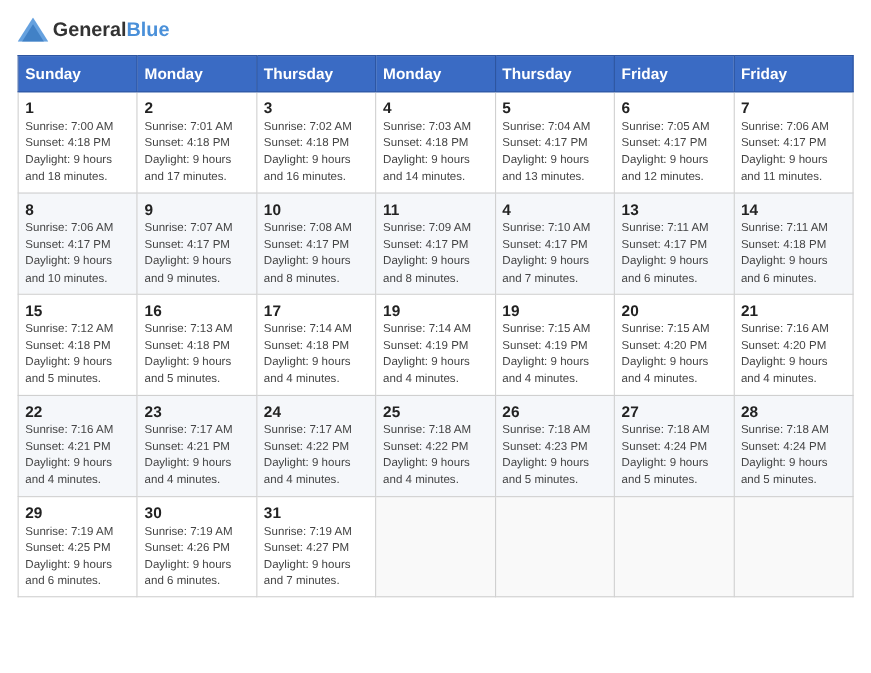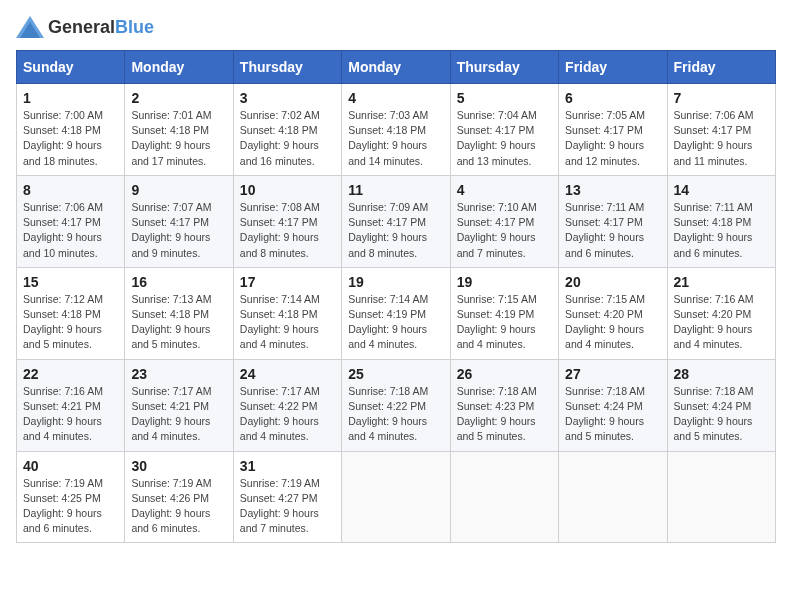--- a/index.html
+++ b/index.html
@@ -147,21 +147,21 @@
       <tr>
         <td><span class="day-num">22</span><span class="day-info">Sunrise: 7:16 AM<br>Sunset: 4:21 PM<br>Daylight: 9 hours<br>and 4 minutes.</span></td>
         <td><span class="day-num">23</span><span class="day-info">Sunrise: 7:17 AM<br>Sunset: 4:21 PM<br>Daylight: 9 hours<br>and 4 minutes.</span></td>
         <td><span class="day-num">24</span><span class="day-info">Sunrise: 7:17 AM<br>Sunset: 4:22 PM<br>Daylight: 9 hours<br>and 4 minutes.</span></td>
         <td><span class="day-num">25</span><span class="day-info">Sunrise: 7:18 AM<br>Sunset: 4:22 PM<br>Daylight: 9 hours<br>and 4 minutes.</span></td>
         <td><span class="day-num">26</span><span class="day-info">Sunrise: 7:18 AM<br>Sunset: 4:23 PM<br>Daylight: 9 hours<br>and 5 minutes.</span></td>
         <td><span class="day-num">27</span><span class="day-info">Sunrise: 7:18 AM<br>Sunset: 4:24 PM<br>Daylight: 9 hours<br>and 5 minutes.</span></td>
         <td><span class="day-num">28</span><span class="day-info">Sunrise: 7:18 AM<br>Sunset: 4:24 PM<br>Daylight: 9 hours<br>and 5 minutes.</span></td>
       </tr>
       <tr>
-        <td><span class="day-num">40</span><span class="day-info">Sunrise: 7:19 AM<br>Sunset: 4:25 PM<br>Daylight: 9 hours<br>and 6 minutes.</span></td>
+        <td><span class="day-num">29</span><span class="day-info">Sunrise: 7:19 AM<br>Sunset: 4:25 PM<br>Daylight: 9 hours<br>and 6 minutes.</span></td>
         <td><span class="day-num">30</span><span class="day-info">Sunrise: 7:19 AM<br>Sunset: 4:26 PM<br>Daylight: 9 hours<br>and 6 minutes.</span></td>
         <td><span class="day-num">31</span><span class="day-info">Sunrise: 7:19 AM<br>Sunset: 4:27 PM<br>Daylight: 9 hours<br>and 7 minutes.</span></td>
         <td class="empty"></td>
         <td class="empty"></td>
         <td class="empty"></td>
         <td class="empty"></td>
       </tr>
     </tbody>
 </table>
 

